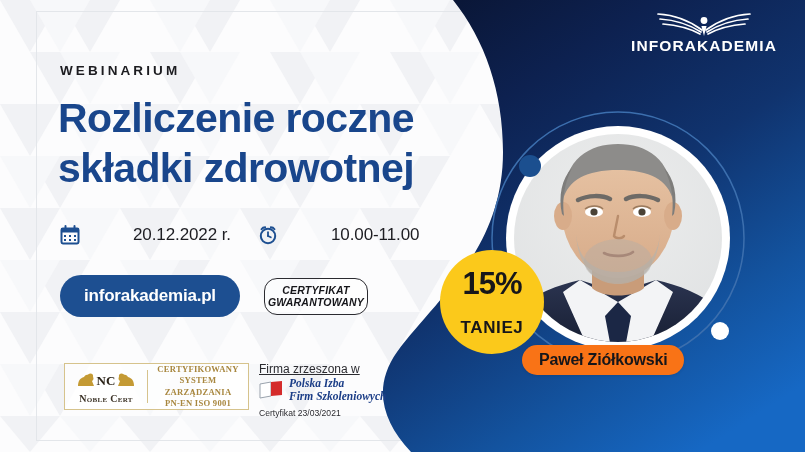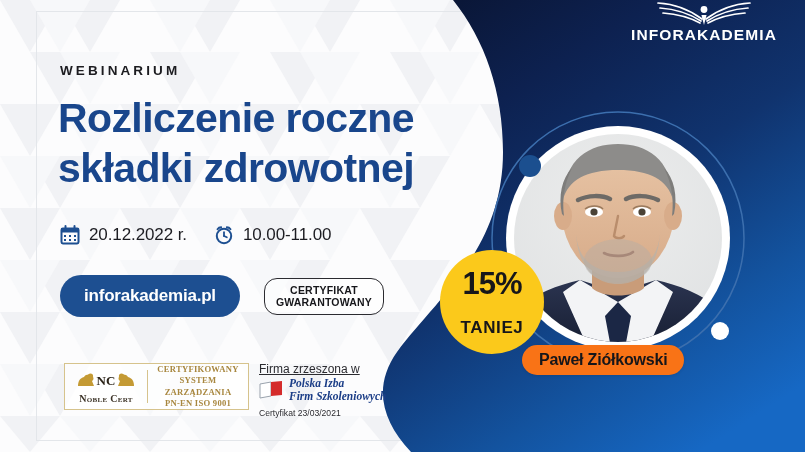--- a/index.html
+++ b/index.html
@@ -15,53 +15,53 @@
   
   .poly-bg{position:absolute;inset:0;z-index:0;}
   
   .frame{
     position:absolute;left:36px;top:11px;right:11px;bottom:11px;
     border:1px solid #e3e6ea;z-index:2;pointer-events:none;
   }
   
   .blue-shape{position:absolute;right:0;top:0;width:430px;height:452px;z-index:3;}
   
-  .logo{position:absolute;right:16px;top:0;z-index:12;text-align:center;width:170px;}
+  .logo{position:absolute;right:16px;top:11px;z-index:12;text-align:center;width:170px;}
   .logo-mark{display:block;margin:0 auto 1px;}
   .logo-word{
     color:#ffffff;font-size:15.5px;font-weight:bold;letter-spacing:1.1px;
     font-family:"Liberation Sans",sans-serif;line-height:1;
   }
   
   .content{position:absolute;left:60px;top:0;width:420px;height:452px;z-index:8;}
   .kicker{
     position:absolute;top:63px;left:0;
     font-size:13.5px;letter-spacing:3.1px;color:#1c1c20;font-weight:bold;
   }
   .headline{
     position:absolute;top:93px;left:-2px;width:420px;
     font-size:41px;line-height:50px;font-weight:bold;color:#19468c;
     letter-spacing:-0.6px;
   }
   .headline span{display:block;}
   
   .meta{position:absolute;top:225px;left:0;display:flex;align-items:center;gap:9px;}
-  .meta-text{font-size:17px;color:#1d1d22;letter-spacing:-0.1px;}
+  .meta-text{font-size:17px;color:#1d1d22;letter-spacing:-0.1px;margin-left:44px;}
   .meta-gap{width:9px;}
   
   .cta-row{position:absolute;top:275px;left:0;display:flex;align-items:center;gap:24px;}
   .pill-btn{
     background:#1d4f91;color:#ffffff;border:none;border-radius:22px;
     padding:11px 24px;font-size:17px;font-weight:bold;letter-spacing:-0.2px;
     font-family:"Liberation Sans",sans-serif;cursor:pointer;
   }
   .cert-badge{
     border:1.4px solid #2b2b30;border-radius:13px;background:rgba(255,255,255,.55);
-    padding:5px 11px;text-align:center;line-height:12.5px;
-    font-size:10.5px;font-weight:bold;color:#16161a;letter-spacing:.2px;
+    padding:5px 3px;text-align:center;line-height:12.5px;
+    font-size:10.5px;font-weight:bold;color:#16161a;letter-spacing:.2px;font-style:italic;
   }
   .cert-badge span{display:block;}
   
   .noble{
     position:absolute;left:4px;top:363px;width:185px;height:47px;
     border:1.5px solid #d6c38c;background:rgba(255,255,255,.78);
     display:flex;align-items:center;box-sizing:border-box;
   }
   .noble-left{width:82px;text-align:center;}
   .noble-name{

